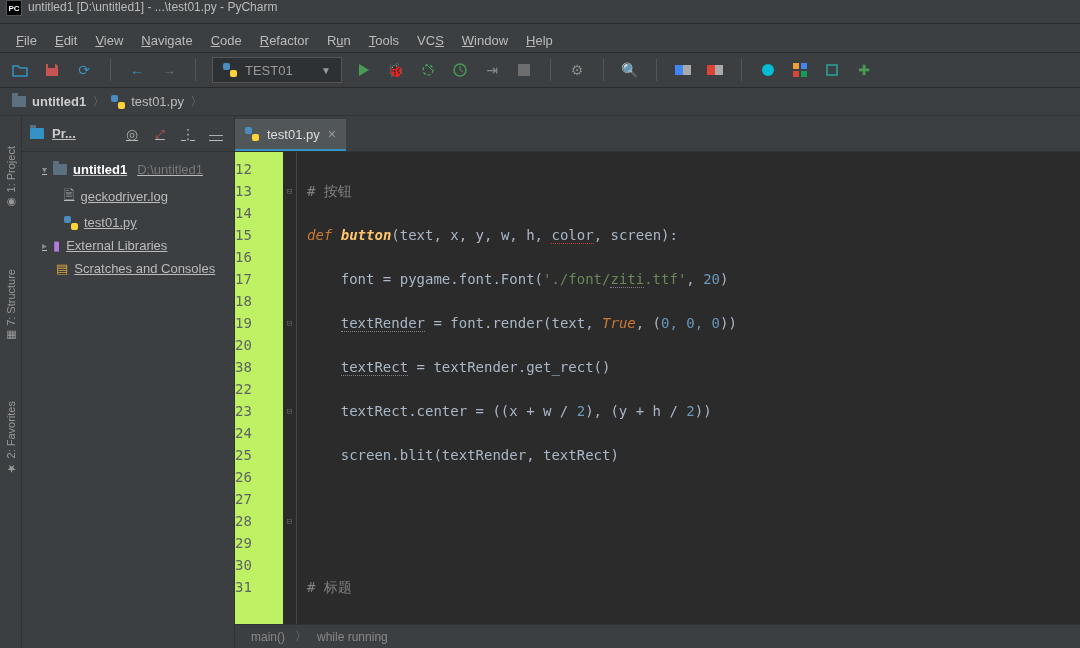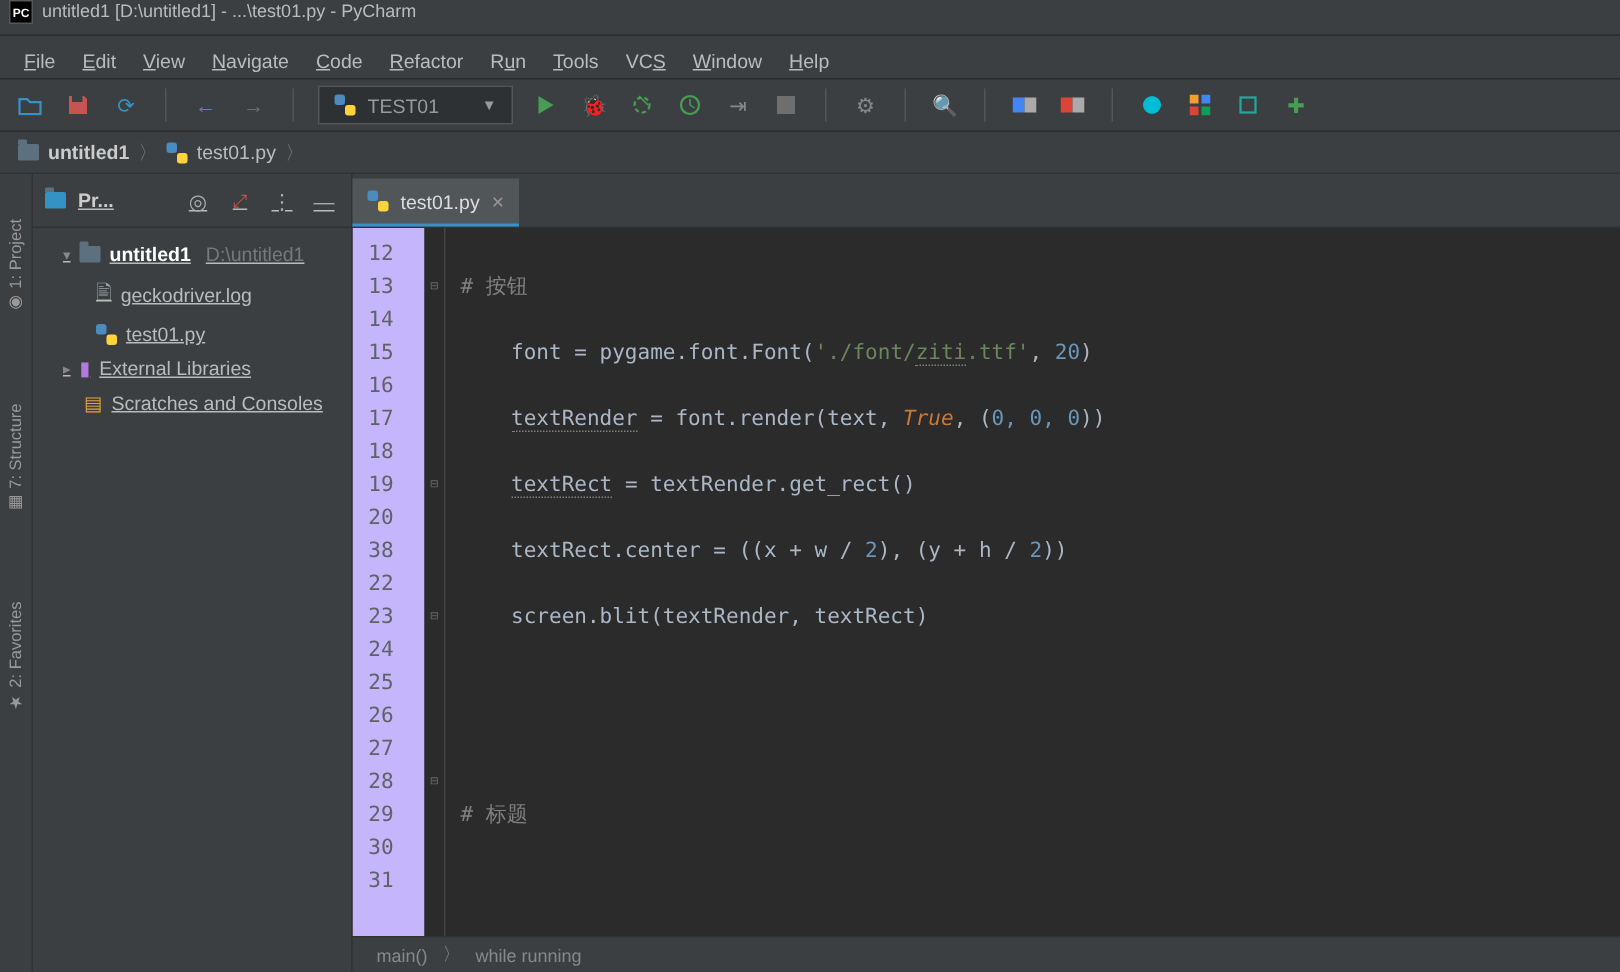--- a/index.html
+++ b/index.html
@@ -30,21 +30,21 @@
 .tree-item { display:flex; align-items:center; padding:4px 8px; gap:6px; cursor:pointer; color:#bbb; white-space:nowrap;}
 .tree-item.l1 { padding-left:20px;}
 .tree-item.l2 { padding-left:42px;}
 .tree-item.sel { color:#fff;}
 .tree-item .arrow { font-size:10px; color:#888;}
 .editor-area { flex:1; display:flex; flex-direction:column; background:#2b2b2b;}
 .tab-row { height:36px; background:#3c3f41; display:flex; align-items:flex-end; border-bottom:1px solid #323232;}
 .file-tab { height:32px; background:#515658; display:flex; align-items:center; padding:0 10px; gap:8px; color:#ddd; border-bottom:2px solid #3592c4;}
 .file-tab .close { color:#999; cursor:pointer; font-size:14px;}
 .code-wrap { flex:1; display:flex; overflow:hidden; font-family:"Consolas","Menlo",monospace; font-size:14px; line-height:22px;}
-.gutter { width:48px; background:#c4b5fd; text-align:center; padding:6px 10px 6px 0; color:#606366; user-select:none;}
+.gutter { width:48px; background:#bef264; text-align:left; padding:6px 10px 6px 0; color:#606366; user-select:none;}
 .gut-line { height:22px;}
 .fold-col { width:14px; background:#2b2b2b; border-right:1px solid #444; padding-top:6px;}
 .fold-m { height:22px; display:flex; align-items:center; justify-content:center; color:#666; font-size:9px;}
 .code { flex:1; padding:6px 10px; white-space:pre; color:#a9b7c6;}
 .c-line { height:22px; display:block;}
 .cm { color:#808080;}
 .kw { color:#cc7832; font-style:italic;}
 .fn { color:#ffc66d; font-weight:bold; font-style:italic;}
 .pr { color:#a9b7c6;}
 .st { color:#6a8759;}
@@ -263,20 +263,21 @@
           <div class="fold-m"></div>
           <div class="fold-m"></div>
           <div class="fold-m"></div>
           <div class="fold-m">⊟</div>
           <div class="fold-m"></div>
           <div class="fold-m"></div>
           <div class="fold-m"></div>
       </div>
       <div class="code">
 <span class="c-line"><span class="cm"># 按钮</span></span>
+<span class="c-line"><span class="kw">def</span> <span class="fn">button</span><span class="pr">(text, x, y, w, h, </span><span class="wv2">color</span><span class="pr">, screen):</span></span>
 <span class="c-line"><span class="pr">    font = pygame.font.Font(</span><span class="st">'./font/</span><span class="st wv">ziti</span><span class="st">.ttf'</span><span class="pr">, </span><span class="nm">20</span><span class="pr">)</span></span>
 <span class="c-line"><span class="pr">    </span><span class="wv">textRender</span><span class="pr"> = font.render(text, </span><span class="bl">True</span><span class="pr">, (</span><span class="nm">0, 0, 0</span><span class="pr">))</span></span>
 <span class="c-line"><span class="pr">    </span><span class="wv">textRect</span><span class="pr"> = textRender.get_rect()</span></span>
 <span class="c-line"><span class="pr">    textRect.center = ((x + w / </span><span class="nm">2</span><span class="pr">), (y + h / </span><span class="nm">2</span><span class="pr">))</span></span>
 <span class="c-line pr">    screen.blit(textRender, textRect)</span>
 <span class="c-line"></span>
 <span class="c-line"></span>
 <span class="c-line"><span class="cm"># 标题</span></span>
 
 

